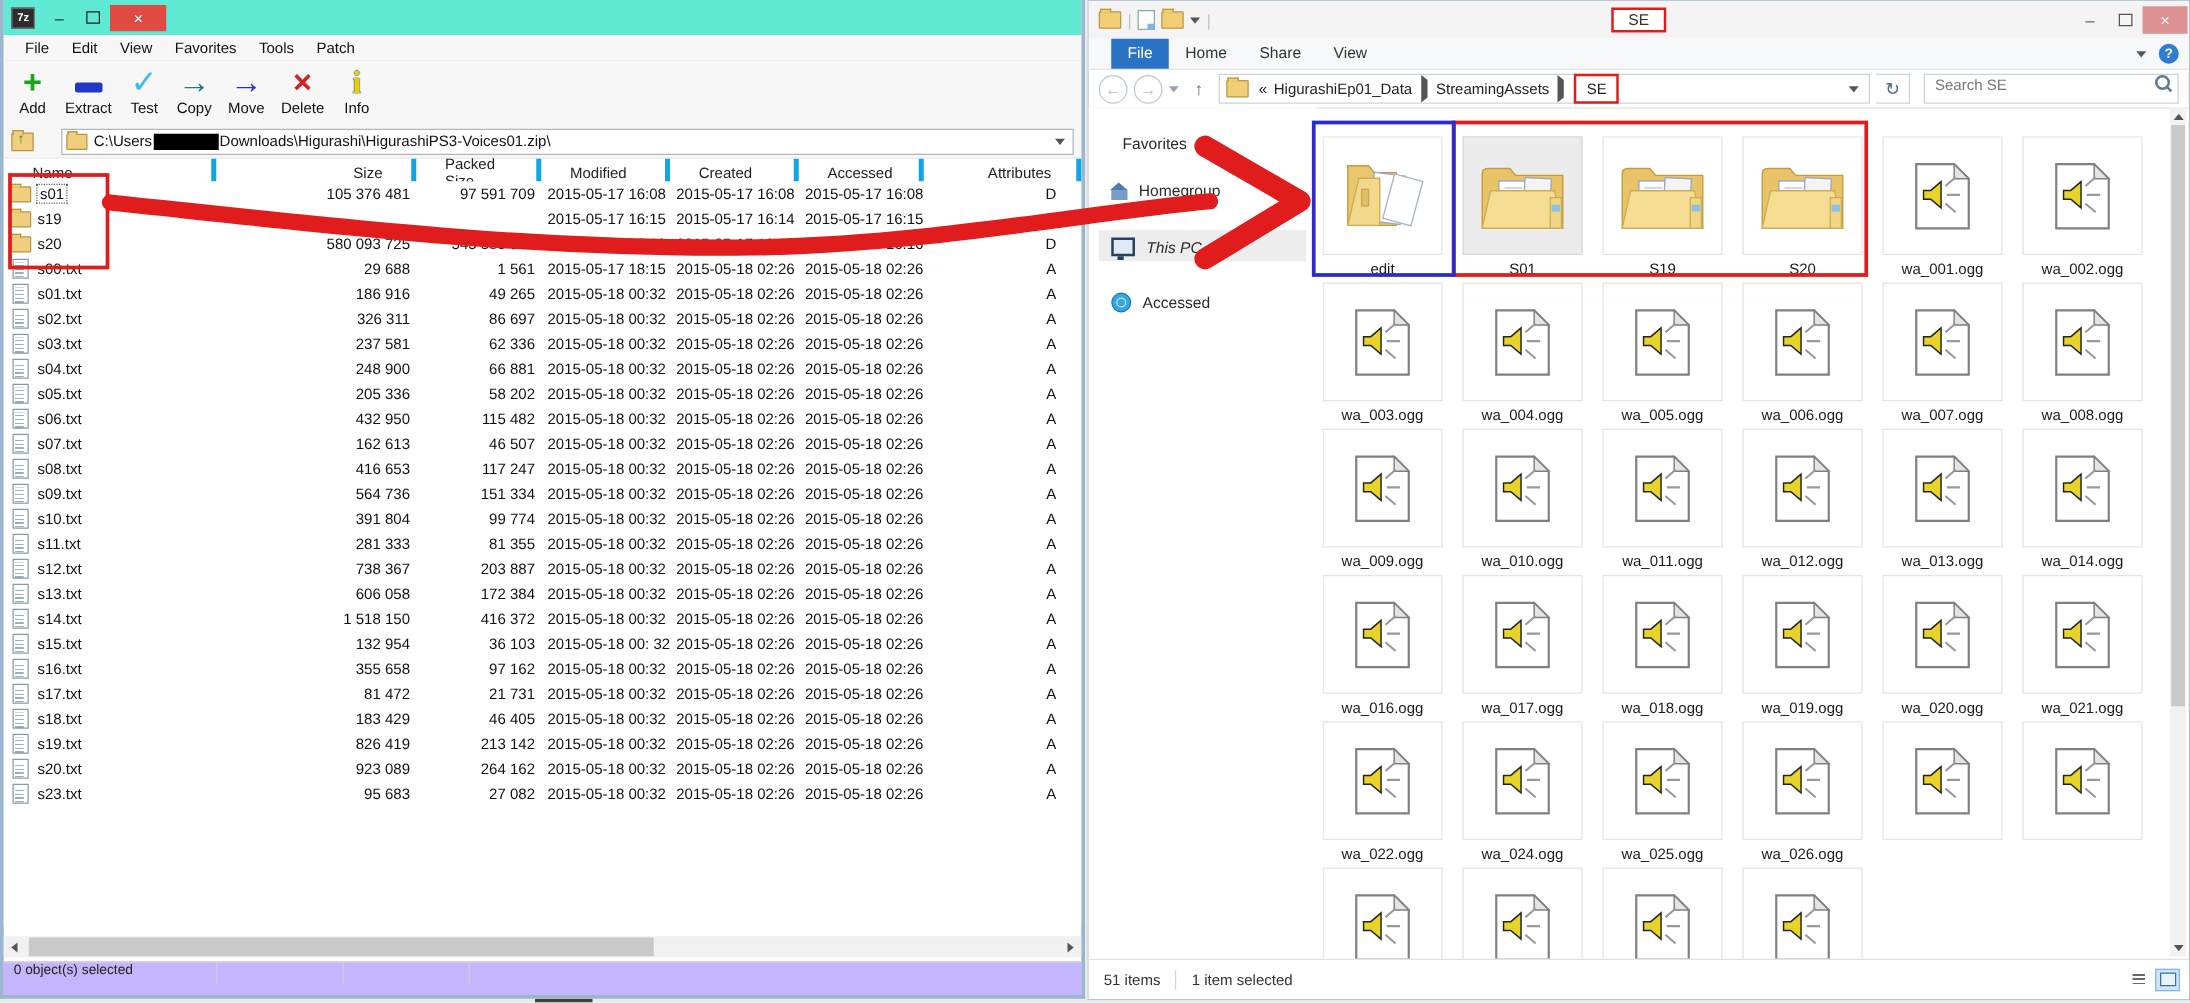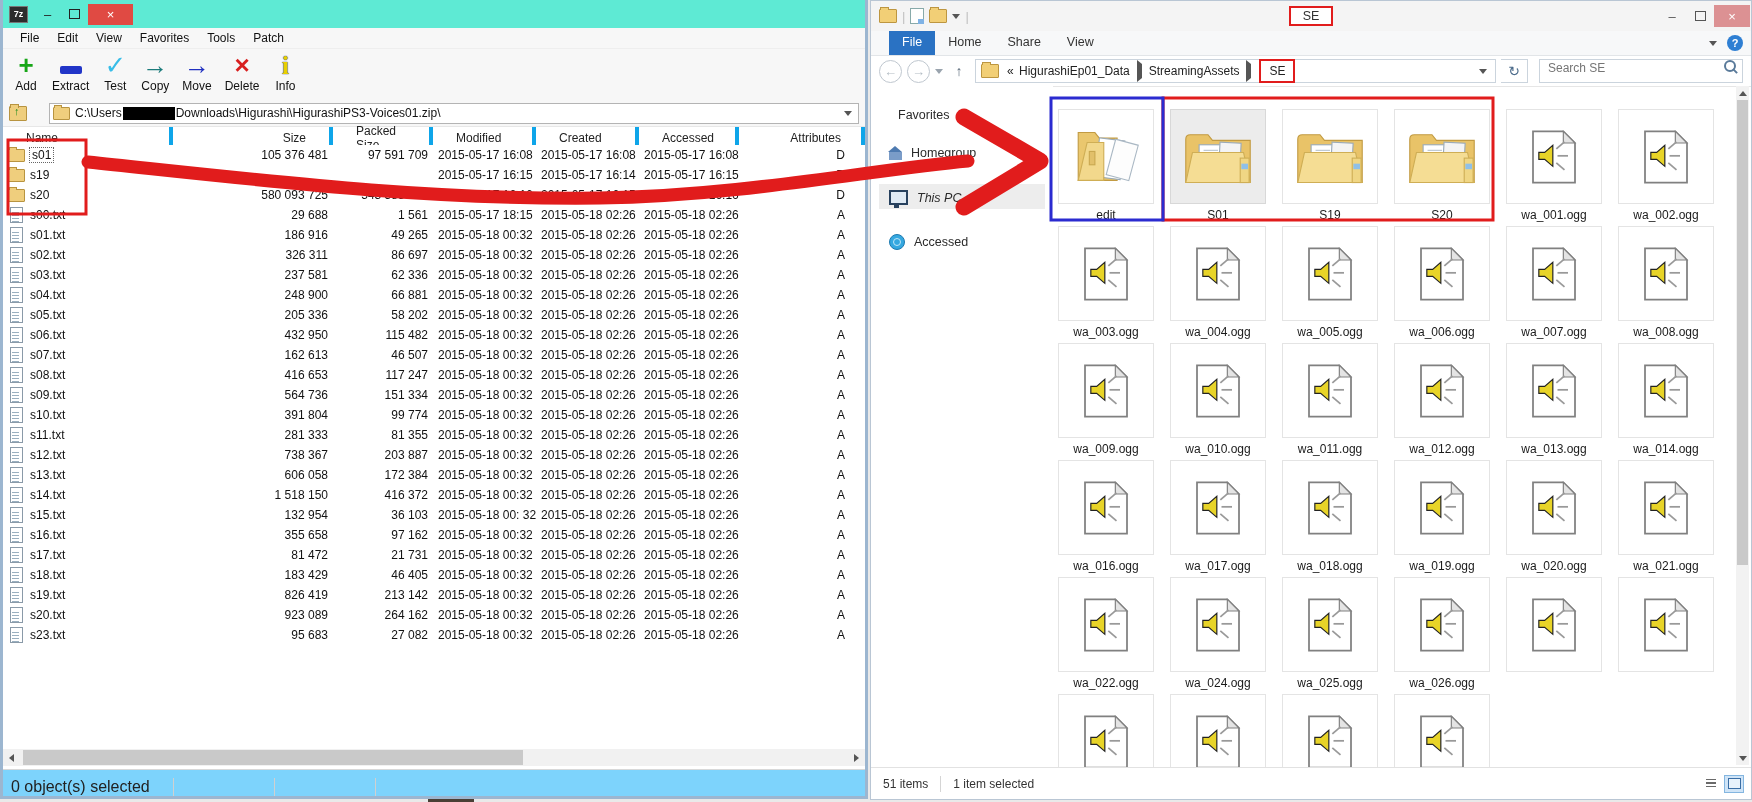--- a/index.html
+++ b/index.html
@@ -53,22 +53,22 @@
   .c-acc{width:100px}
   .c-attr{flex:1;justify-content:flex-end;padding-right:20px !important}
   .ic-folder{width:15px;height:11px;background:#efce7d;border:1px solid #b89440;border-radius:1px;position:relative;flex:0 0 auto;margin-right:5px}
   .ic-folder::before{content:"";position:absolute;top:-3px;left:0;width:6px;height:2px;background:#efce7d;border:1px solid #b89440;border-bottom:none}
   .ic-txt{width:11px;height:14px;background:#fff;border:1px solid #8a9aa8;flex:0 0 auto;margin:0 7px 0 2px;
           background-image:repeating-linear-gradient(#fff 0 2px,#9ab0c0 2px 3px);background-size:7px 100%;background-position:1px 2px;background-repeat:no-repeat}
   .focusbox{outline:1px dotted #666;padding:0 2px}
   .zhscroll{position:absolute;left:0;right:0;bottom:30px;height:17px;background:#f1f1f1;display:flex;align-items:center}
   .sbtn{width:17px;height:17px;display:grid;place-items:center}
   .zthumb{position:absolute;left:20px;width:500px;top:1px;height:15px;background:#c9c9c9}
-  .zstatus{position:absolute;left:0;right:0;bottom:0;height:26px;border-top:1px solid #d8d8d8;background:#7dd3fc;
-           display:flex;align-items:flex-end;font-size:16px;color:#222}
+  .zstatus{position:absolute;left:0;right:0;bottom:0;height:26px;border-top:1px solid #d8d8d8;background:#c4b5fd;
+           display:flex;align-items:flex-start;font-size:11px;color:#222}
   .zstatus .pane1{width:162px;padding-left:8px}
   .zstatus .sdiv{width:1px;height:18px;background:#d0d0d0;margin-right:100px}
 
   
   #expwin{left:870px;top:0;width:882px;height:800px;background:#fff;border:1px solid #b9c6d4;z-index:1}
   .etitle{height:30px;background:#f4f4f4;display:flex;align-items:center;padding:0 1px 0 8px;position:relative}
   .qat{display:flex;align-items:center;gap:5px}
   .qat .sep{color:#c0c0c0;font-size:13px}
   .mini-folder{width:16px;height:12px;background:#f2cf76;border:1px solid #bd9640;border-radius:1px;position:relative}
   .mini-folder::before{content:"";position:absolute;top:-3px;left:0;width:7px;height:2px;background:#f2cf76;border:1px solid #bd9640;border-bottom:none}

